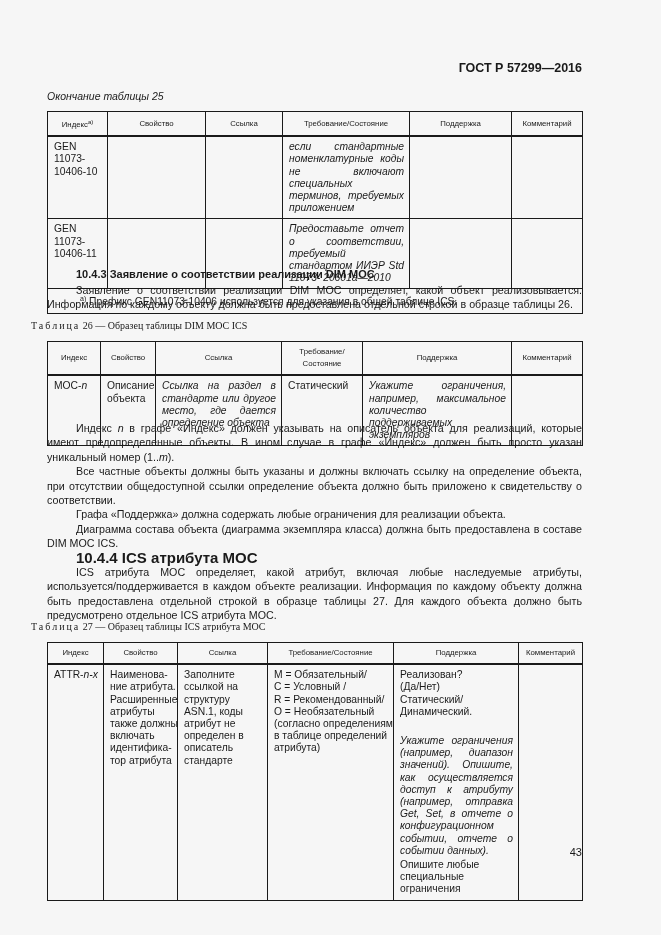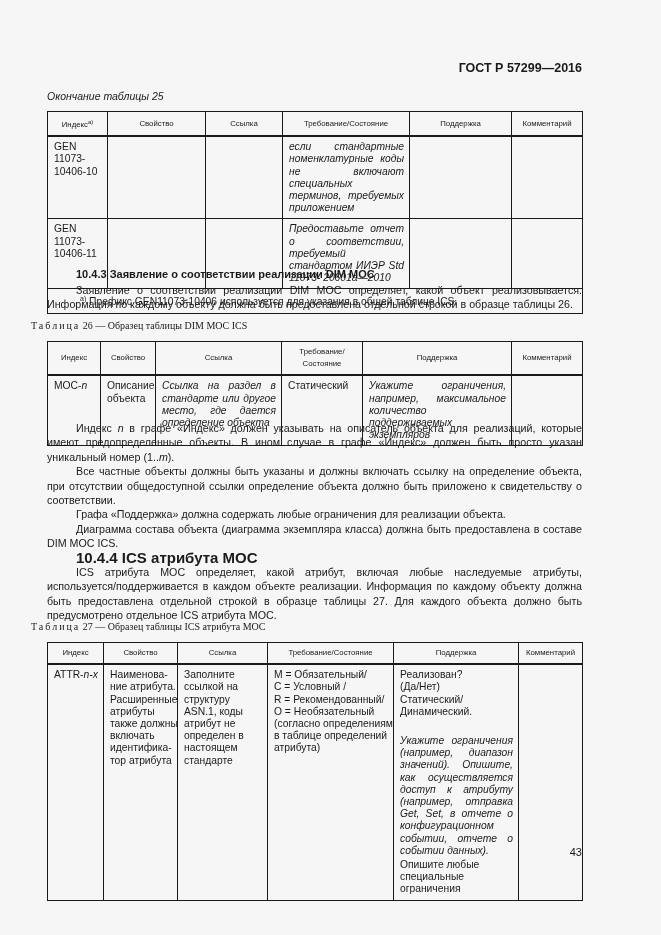--- a/index.html
+++ b/index.html
@@ -171,21 +171,21 @@
           <div>идентифика-</div>
           <div>тор атрибута</div>
       </td>
       <td class="multi">
         <div>Заполните</div>
           <div>ссылкой на</div>
           <div>структуру</div>
           <div>ASN.1, коды</div>
           <div>атрибут не</div>
           <div>определен в</div>
-          <div>настоящем</div>
+          <div>описатель</div>
           <div>стандарте</div>
       </td>
       <td class="multi">
         <div>M = Обязательный/</div>
           <div>C = Условный /</div>
           <div>R = Рекомендованный/</div>
           <div>O = Необязательный</div>
           <div>(согласно определениям</div>
           <div>в таблице определений</div>
           <div>атрибута)</div>

